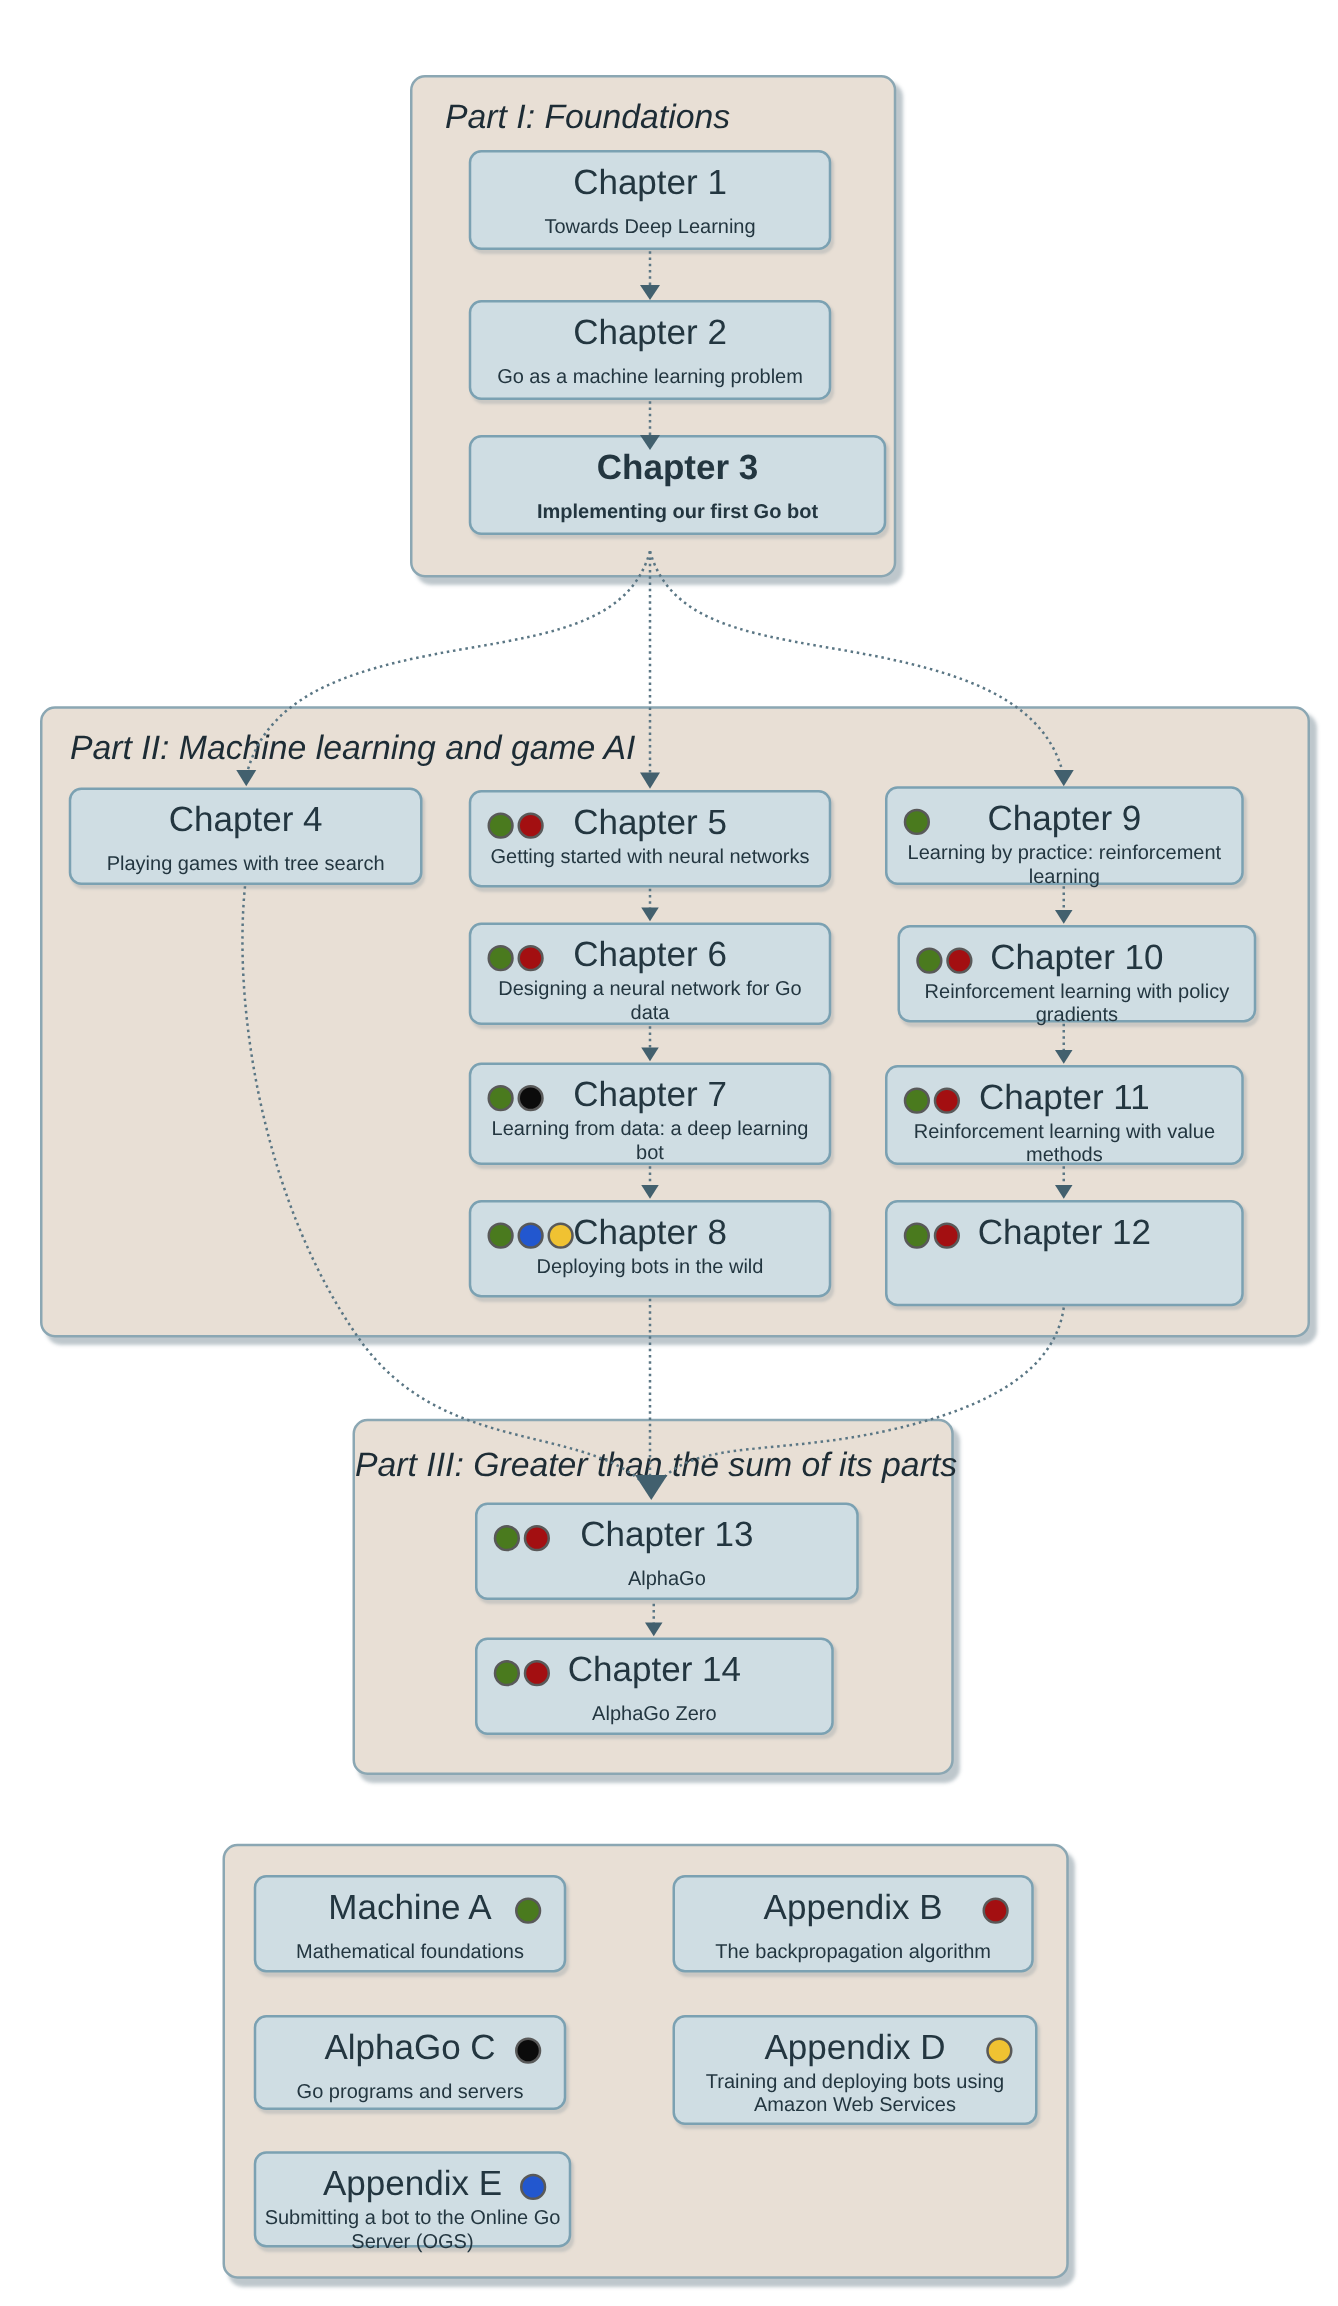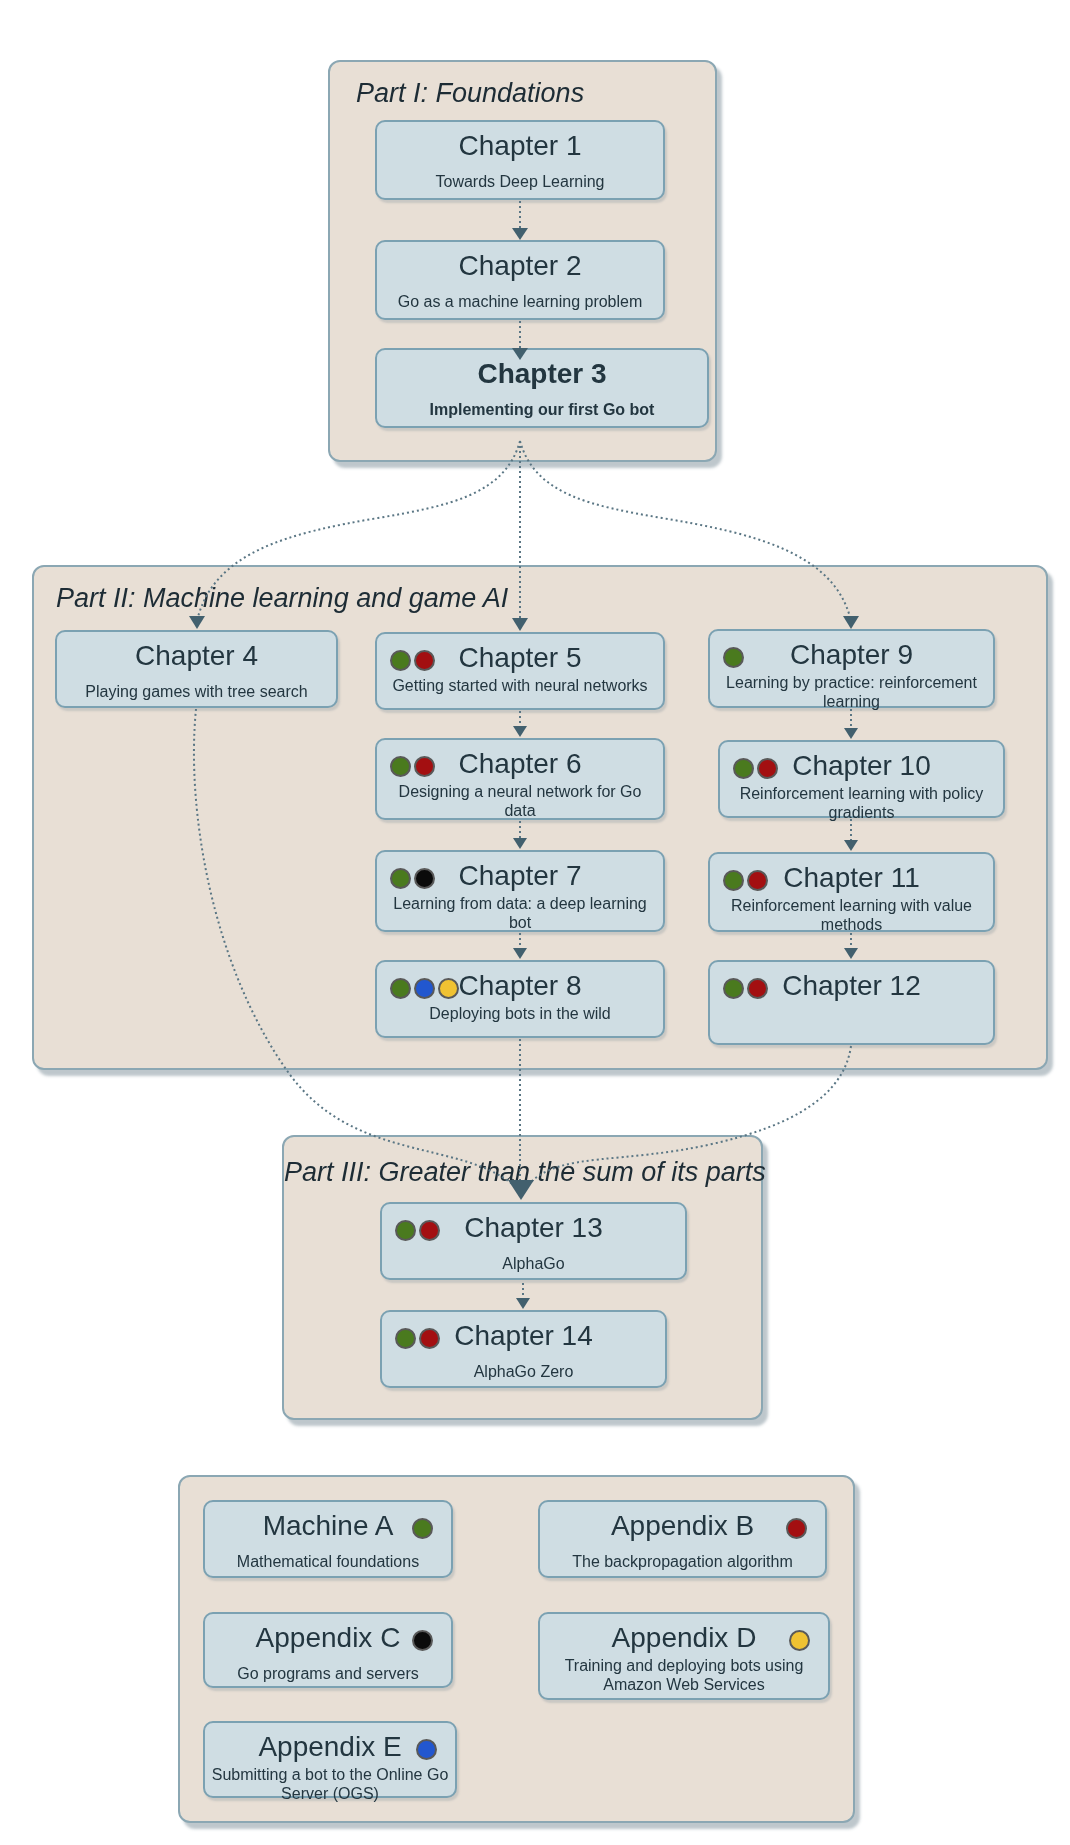--- a/index.html
+++ b/index.html
@@ -198,21 +198,21 @@
     <div class="dots">
         <span class="dot" style="background: rgb(163, 15, 17);"></span>
       </div>
     <div class="title">Appendix B</div>
     <div class="sub">The backpropagation algorithm</div>
   </div>
   <div class="node appendix gap" id="apxC">
     <div class="dots">
         <span class="dot" style="background: rgb(11, 11, 11);"></span>
       </div>
-    <div class="title">Appendix C</div>
+    <div class="title">AlphaGo C</div>
     <div class="sub">Go programs and servers</div>
   </div>
   <div class="node appendix" id="apxD">
     <div class="dots">
         <span class="dot" style="background: rgb(240, 194, 50);"></span>
       </div>
     <div class="title">Appendix D</div>
     <div class="sub">Training and deploying bots using Amazon Web Services</div>
   </div>
   <div class="node appendix" id="apxE">

